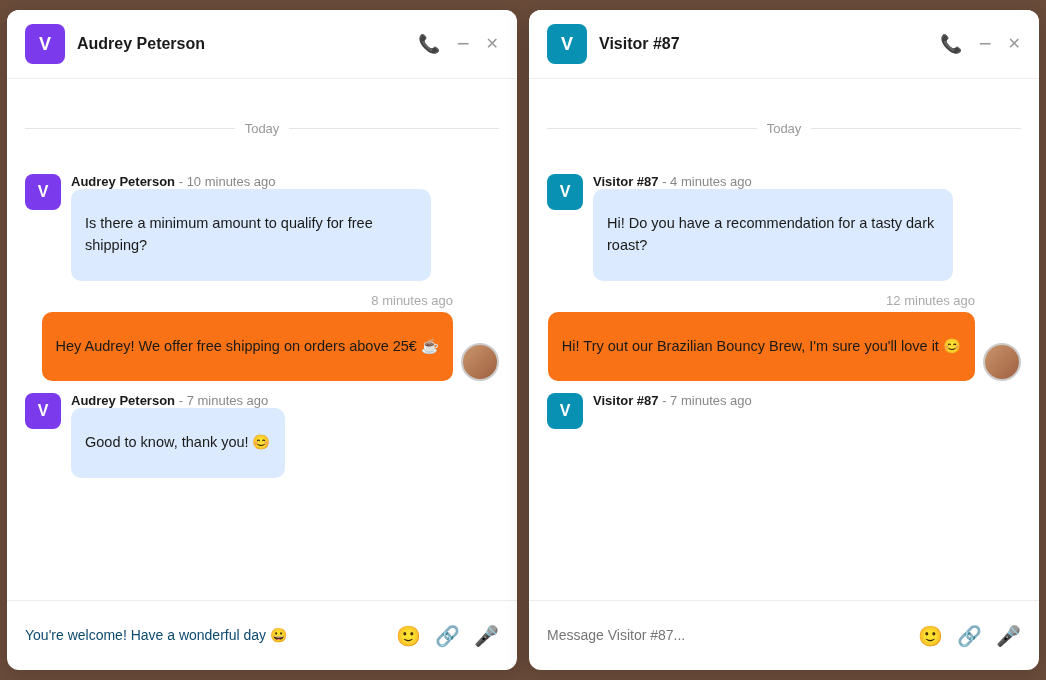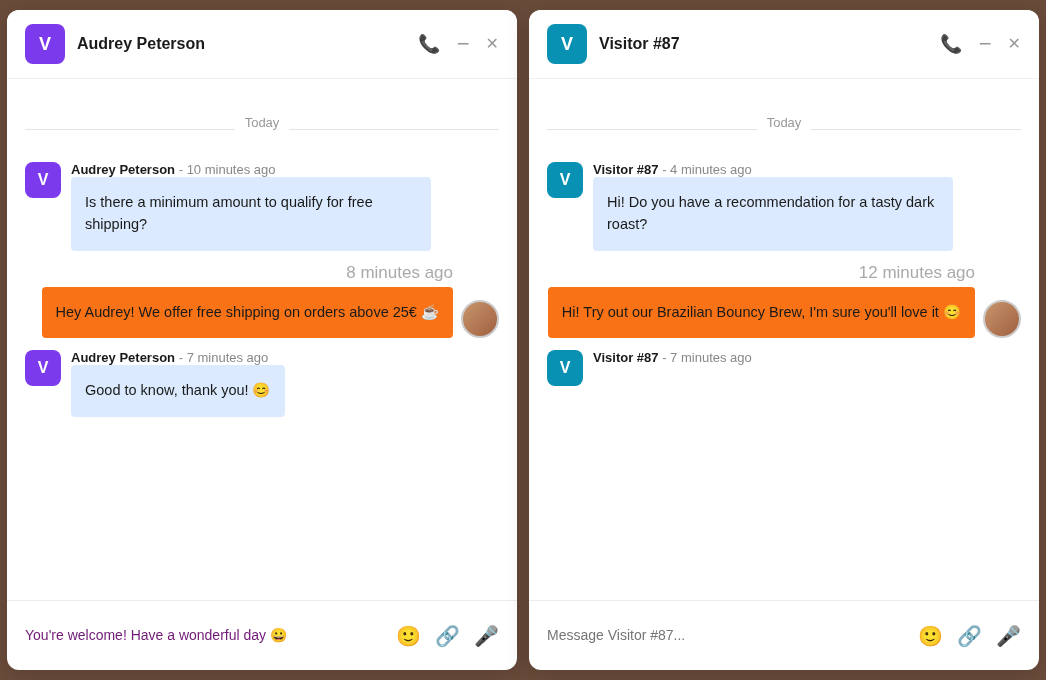--- a/index.html
+++ b/index.html
@@ -75,23 +75,23 @@
       flex: 1;
       overflow-y: auto;
       padding: 16px 18px;
       display: flex;
       flex-direction: column;
       gap: 12px;
     }
 
     .date-divider {
       display: flex;
-      align-items: flex-end;
+      align-items: center;
       gap: 10px;
-      margin: 20px 0;
+      margin: 26px 0;
     }
 
     .date-divider-line {
       flex: 1;
       height: 1px;
       background: #e5e5e5;
     }
 
     .date-divider-text {
       font-size: 13px;
@@ -132,37 +132,37 @@
       font-size: 13px;
       color: #888;
     }
 
     .msg-meta strong {
       color: #1a1a1a;
       font-weight: 600;
     }
 
     .msg-bubble {
-      padding: 15px 14px;
-      border-radius: 4px;
+      padding: 24px 14px;
+      border-radius: 10px;
       font-size: 14.5px;
       line-height: 1.5;
       color: #1a1a1a;
     }
 
     .bubble-incoming {
       background: #dbeafe;
     }
 
     .bubble-outgoing {
       background: #f97316;
     }
 
     .msg-time-right {
-      font-size: 17px;
+      font-size: 13px;
       color: #aaa;
       text-align: right;
       align-self: flex-end;
     }
 
     .agent-msg {
       display: flex;
       flex-direction: column;
       align-items: flex-end;
       gap: 4px;
@@ -180,21 +180,21 @@
       padding: 14px 18px;
       display: flex;
       align-items: center;
       gap: 10px;
       min-height: 70px;
     }
 
     .chat-input-text {
       flex: 1;
       font-size: 14px;
-      color: #701a75;
+      color: #0c4a6e;
       line-height: 1.5;
       outline: none;
       border: none;
       resize: none;
       background: transparent;
     }
 
     .input-icons {
       display: flex;
       gap: 14px;

